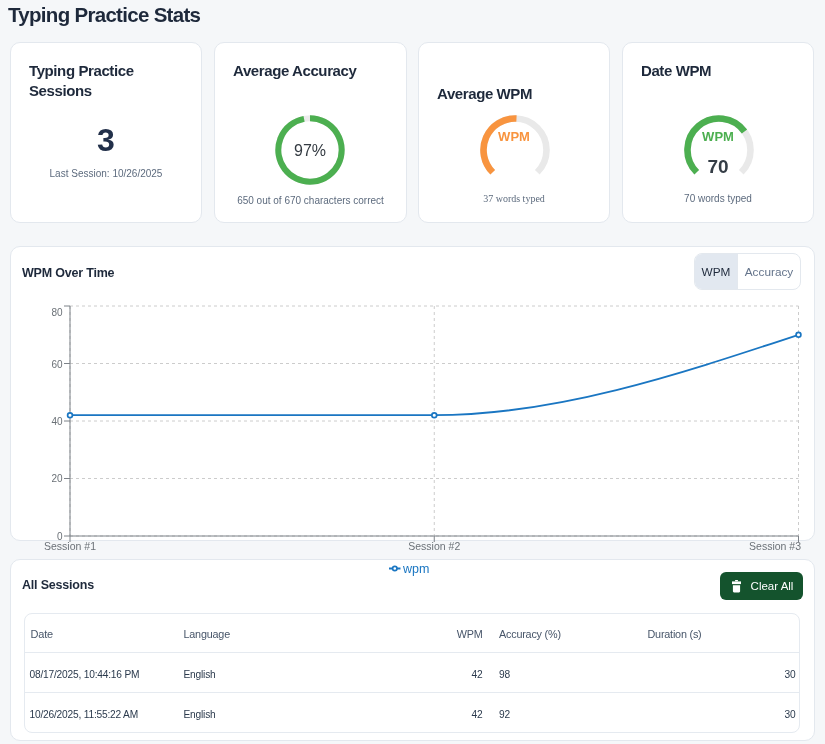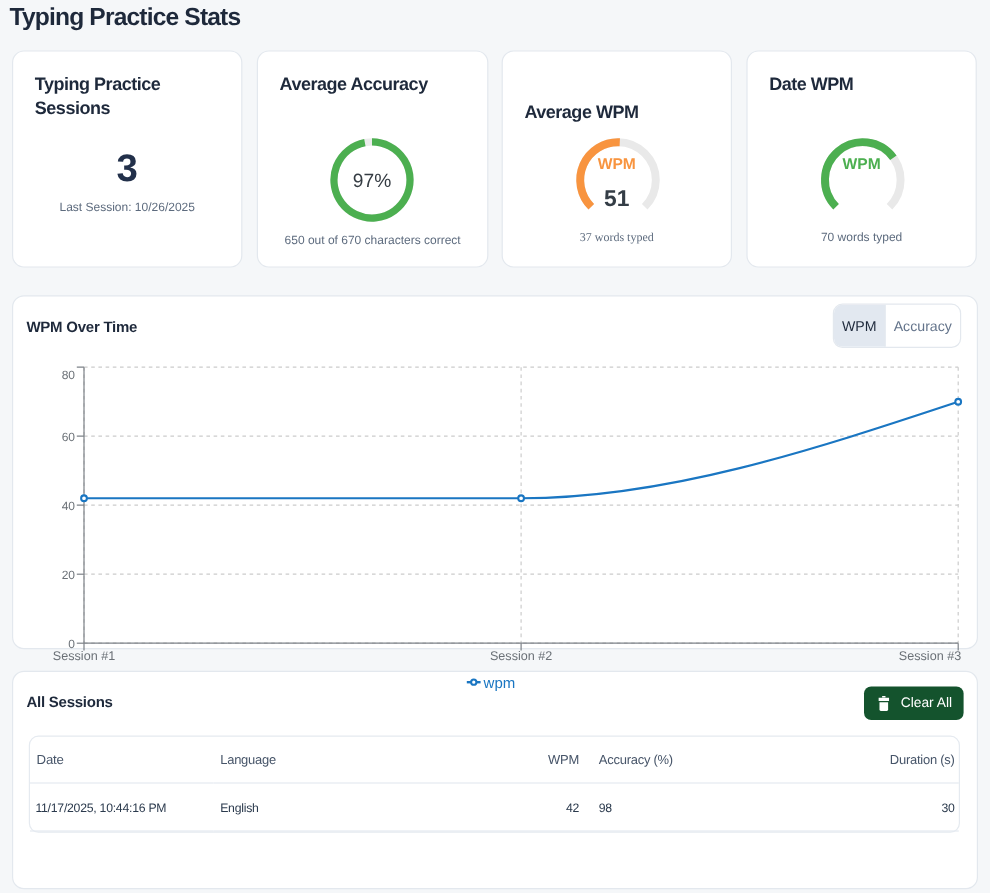--- a/index.html
+++ b/index.html
@@ -45,31 +45,31 @@
   <div class="muted" style="position:absolute; left:0; top:151.5px; width:100%; text-align:center; font-size:10px;">650 out of 670 characters correct</div>
 </div>
 
 <div class="card" style="left:418px; top:42px; width:192px; height:181px;">
   <div class="ctitle" style="position:absolute; left:18px; top:18px;margin-top:23px;">Average WPM</div>
   <svg style="position:absolute; left:60px; top:71px;" width="72" height="72" viewBox="0 0 72 72">
     <path d="M 13.73 58.27 A 31.5 31.5 0 1 1 58.27 58.27" fill="none" stroke="#e9e9e9" stroke-width="6.6"></path>
     <path d="M 13.73 58.27 A 31.5 31.5 0 0 1 37.48 4.53" fill="none" stroke="#f8943f" stroke-width="6.6"></path>
   </svg>
   <div style="position:absolute; left:0; top:87px; width:100%; text-align:center; line-height:13px; font-size:13px; font-weight:bold; color:#f8943f;">WPM</div>
-  <div style="position:absolute; left:0; top:114px; width:100%; text-align:center; line-height:20px; font-size:19px; font-weight:bold; color:#343d46;">51</div>
   <div class="muted" style="position:absolute; left:0; top:149.5px; width:100%; text-align:center; font-size:10px;font-family:Liberation Serif, serif;">37 words typed</div>
 </div>
 
 <div class="card" style="left:622px; top:42px; width:192px; height:181px;">
   <div class="ctitle" style="position:absolute; left:18px; top:18px;">Date WPM</div>
   <svg style="position:absolute; left:60px; top:71px;" width="72" height="72" viewBox="0 0 72 72">
     <path d="M 13.73 58.27 A 31.5 31.5 0 1 1 58.27 58.27" fill="none" stroke="#e9e9e9" stroke-width="6.6"></path>
     <path d="M 13.73 58.27 A 31.5 31.5 0 1 1 61.48 17.48" fill="none" stroke="#4caf50" stroke-width="6.6"></path>
   </svg>
   <div style="position:absolute; left:0; top:87px; width:100%; text-align:center; line-height:13px; font-size:13px; font-weight:bold; color:#4caf50;">WPM</div>
+  <div style="position:absolute; left:0; top:114px; width:100%; text-align:center; line-height:20px; font-size:19px; font-weight:bold; color:#343d46;">70</div>
   <div class="muted" style="position:absolute; left:0; top:149.5px; width:100%; text-align:center; font-size:10px;">70 words typed</div>
 </div>
 
 <div class="card" style="left:10px; top:246px; width:805px; height:295px;"></div>
 <div style="position:absolute; left:22px; top:266px; font-size:12.5px; font-weight:bold; letter-spacing:-0.2px;">WPM Over Time</div>
 
 <div style="position:absolute; left:694px; top:253px; width:107px; height:37px; border:1px solid #e3e8ee; border-radius:8px; background:#fff; display:flex; overflow:hidden;">
   <div style="width:43px; background:#e2e8f0; display:flex; align-items:center; justify-content:center; font-size:11.8px; color:#1e293b; border-right:1px solid #e3e8ee;">WPM</div>
   <div style="flex:1; display:flex; align-items:center; justify-content:center; font-size:11.8px; color:#64748b;">Accuracy</div>
 </div>
@@ -139,26 +139,33 @@
 </div>
 
 <div style="position:absolute; left:23.5px; top:613px; width:776px; border:1px solid #e5eaf0; border-radius:8px;">
   <table style="width:100%; border-collapse:collapse; font-size:10.2px; letter-spacing:-0.2px;">
     <thead>
       <tr style="border-bottom:1px solid #e5eaf0;">
         <th style="width:153px; text-align:left; font-weight:normal; color:#475569; font-size:11px; padding:13px 8px 11px 6px; height:38px;">Date</th>
         <th style="width:222px; text-align:left; font-weight:normal; color:#475569; font-size:10.8px; letter-spacing:-0.2px; padding:13px 8px 11px 6px;">Language</th>
         <th style="width:90px; text-align:right; font-weight:normal; color:#475569; font-size:10.8px; letter-spacing:-0.2px; padding:13px 7px 11px 8px;">WPM</th>
         <th style="width:150px; text-align:left; font-weight:normal; color:#475569; font-size:10.8px; letter-spacing:-0.2px; padding:13px 8px 11px 9.5px;">Accuracy (%)</th>
-        <th style="text-align:right; font-weight:normal; color:#475569; font-size:10.8px; letter-spacing:-0.2px; padding:13px 3px 11px 8px;">Duration (s)</th>
+        <th style="text-align:left; font-weight:normal; color:#475569; font-size:10.8px; letter-spacing:-0.2px; padding:13px 3px 11px 8px;">Duration (s)</th>
       </tr>
     </thead>
     <tbody>
       <tr style="border-bottom:1px solid #e5eaf0;">
-        <td style="padding:15px 8px 11px 5px; color:#2b3a4d; height:40px;">11/17/2025, 10:44:16 PM</td>
+        <td style="padding:15px 8px 11px 5px; color:#2b3a4d; height:40px;">08/17/2025, 10:44:16 PM</td>
         <td style="padding:15px 8px 11px 6px; color:#2b3a4d;">English</td>
         <td style="padding:15px 7px 11px 8px; color:#2b3a4d; text-align:right;">42</td>
         <td style="padding:15px 8px 11px 9.5px; color:#2b3a4d;">98</td>
+        <td style="padding:15px 3px 11px 8px; color:#2b3a4d; text-align:right;">30</td>
+      </tr>
+      <tr>
+        <td style="padding:15px 8px 11px 5px; color:#2b3a4d; height:40px;">10/26/2025, 11:55:22 AM</td>
+        <td style="padding:15px 8px 11px 6px; color:#2b3a4d;">English</td>
+        <td style="padding:15px 7px 11px 8px; color:#2b3a4d; text-align:right;">42</td>
+        <td style="padding:15px 8px 11px 9.5px; color:#2b3a4d;">92</td>
         <td style="padding:15px 3px 11px 8px; color:#2b3a4d; text-align:right;">30</td>
       </tr>
     </tbody>
   </table>
 </div>
 
 </body></html>

